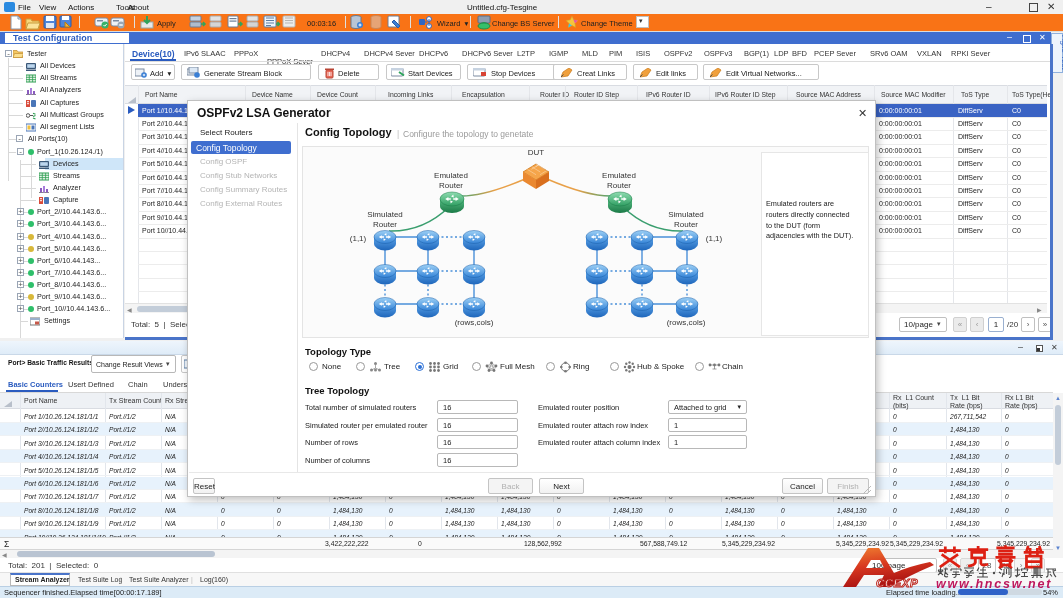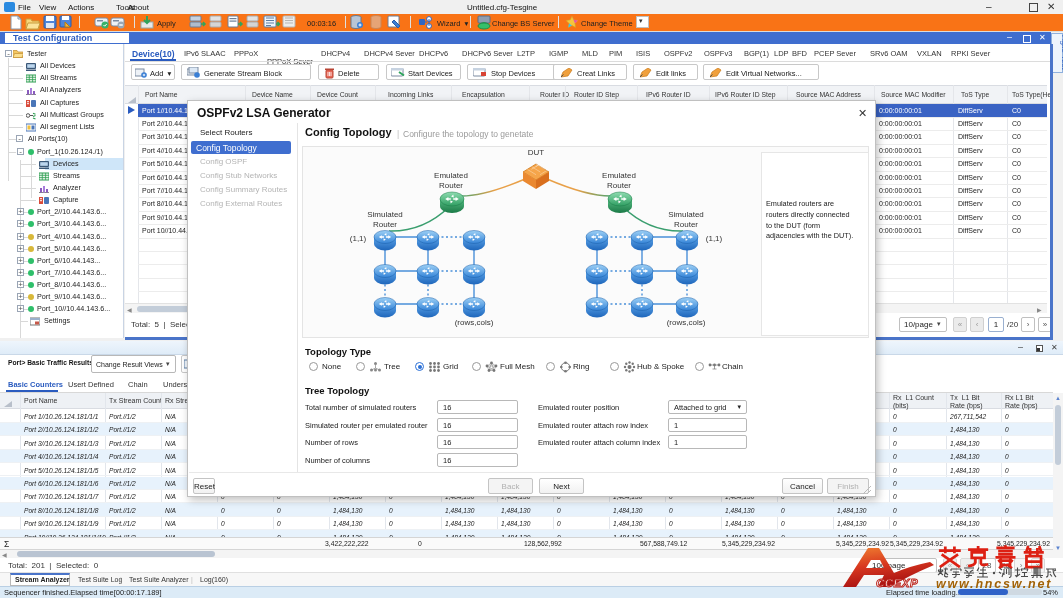--- a/index.html
+++ b/index.html
@@ -1192,16 +1192,16 @@
 
  <path d="M63 1.5 L65 3 M62 5 L64 6.5 M65 10 Q66 8 66 6 M67 1 H72 V8 M69.5 2 V7 M67 8 L67 2 M74 1 V9 Q74 10.5 72 10.5"></path>
 
  <path d="M78 3 H83 M80.5 0.5 V7 Q80.5 9.5 78 8.5 M79 10 L83 7 M84 2 H91 M84 2 L85 4 M91 2 L90 4 M87.5 0.5 L87.5 2 M85 5.5 H90 M87.5 5.5 V9 M84 9.5 H91"></path>
 
  <path d="M96 1 H104 M98 1 V7 M96 3 H104 M96 5 H104 M96 7 H104 M100 0.5 V7 M94 8.5 H106 M100 7 V11 M97 9.5 L95 11 M103 9.5 L105 11"></path>
 
  <path d="M109 2 H119 M111 2 V8 Q111 10 109 10 M111 5 H114 M116 2 Q116 7 119 10 M117 4 L119 3 M113 7 L115 9.5"></path>
 </g>
 </svg>
-<div class="abs tx" style="left:156px;top:42px;font-size:12.5px;font-weight:bold;font-style:italic;color:#a16207;letter-spacing:1.8px;">www.hncsw.net</div>
+<div class="abs tx" style="left:156px;top:42px;font-size:12.5px;font-weight:bold;font-style:italic;color:#be185d;letter-spacing:1.8px;">www.hncsw.net</div>
 </div>
 
 </div>
 
 </body></html>

